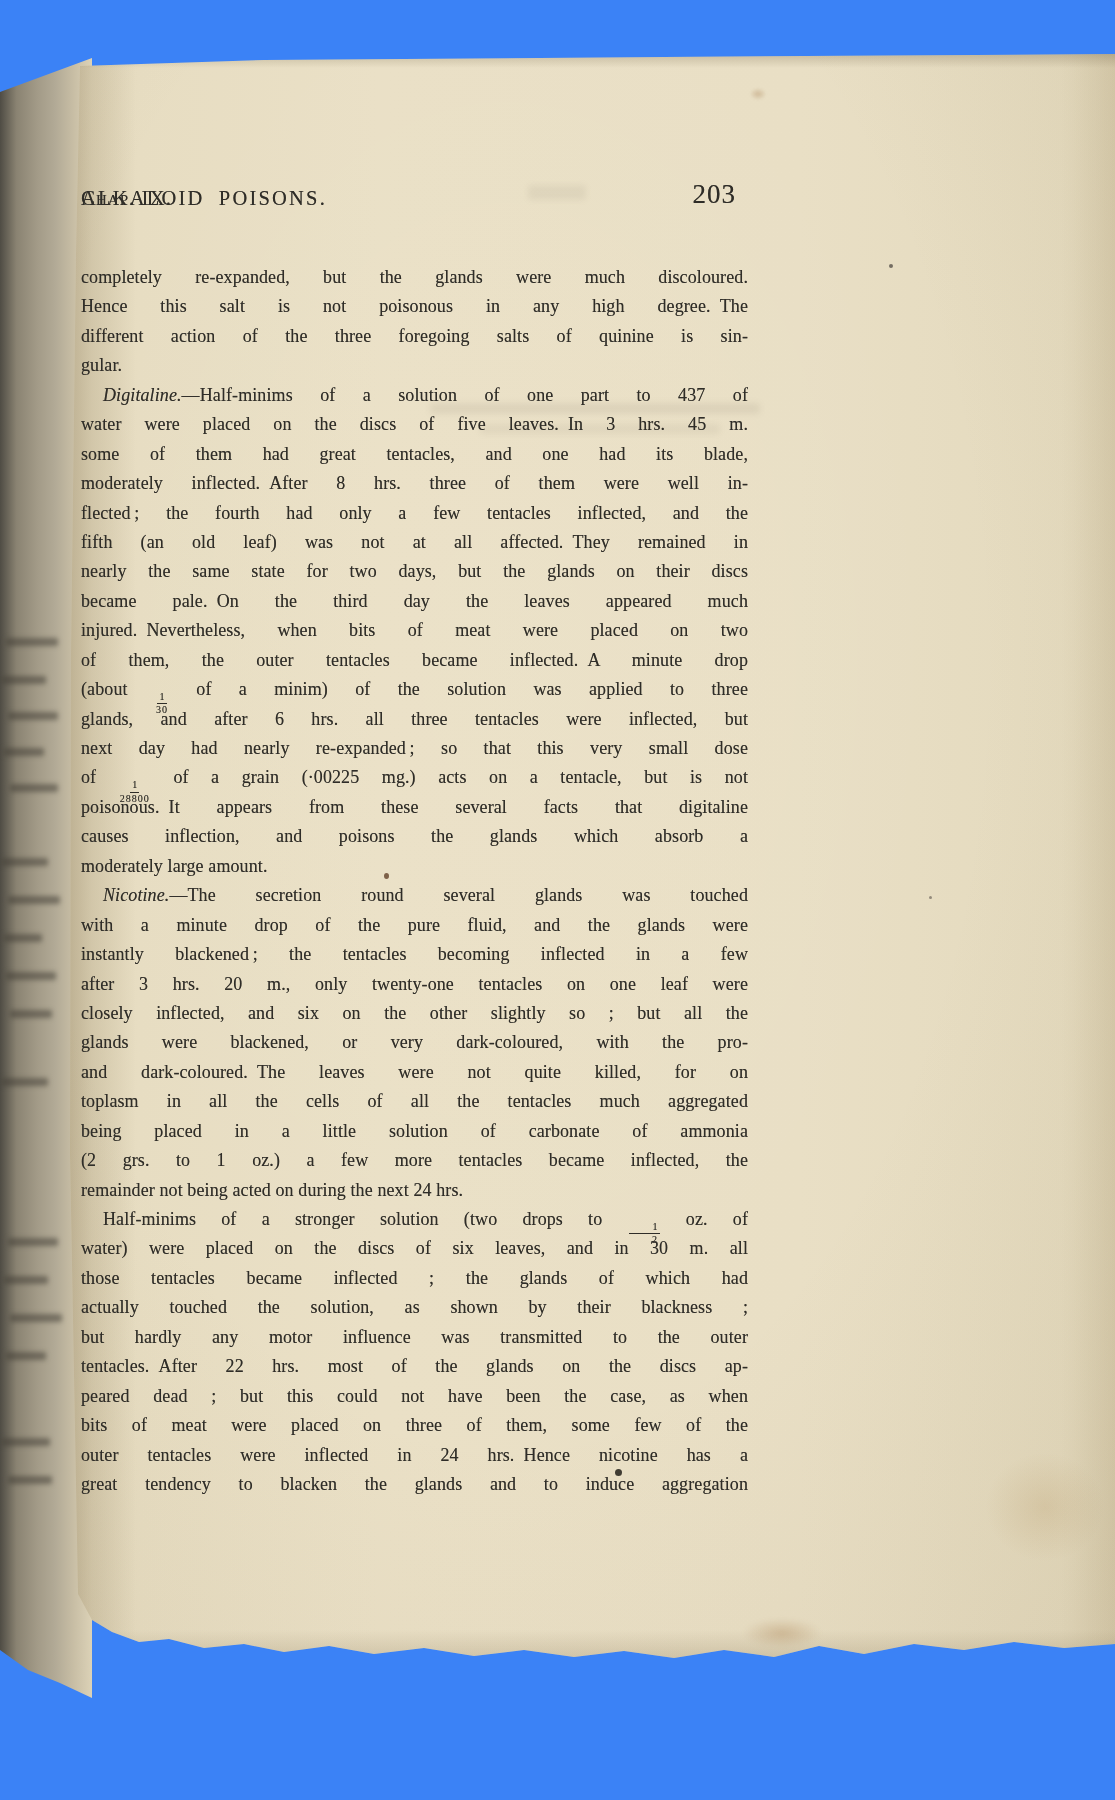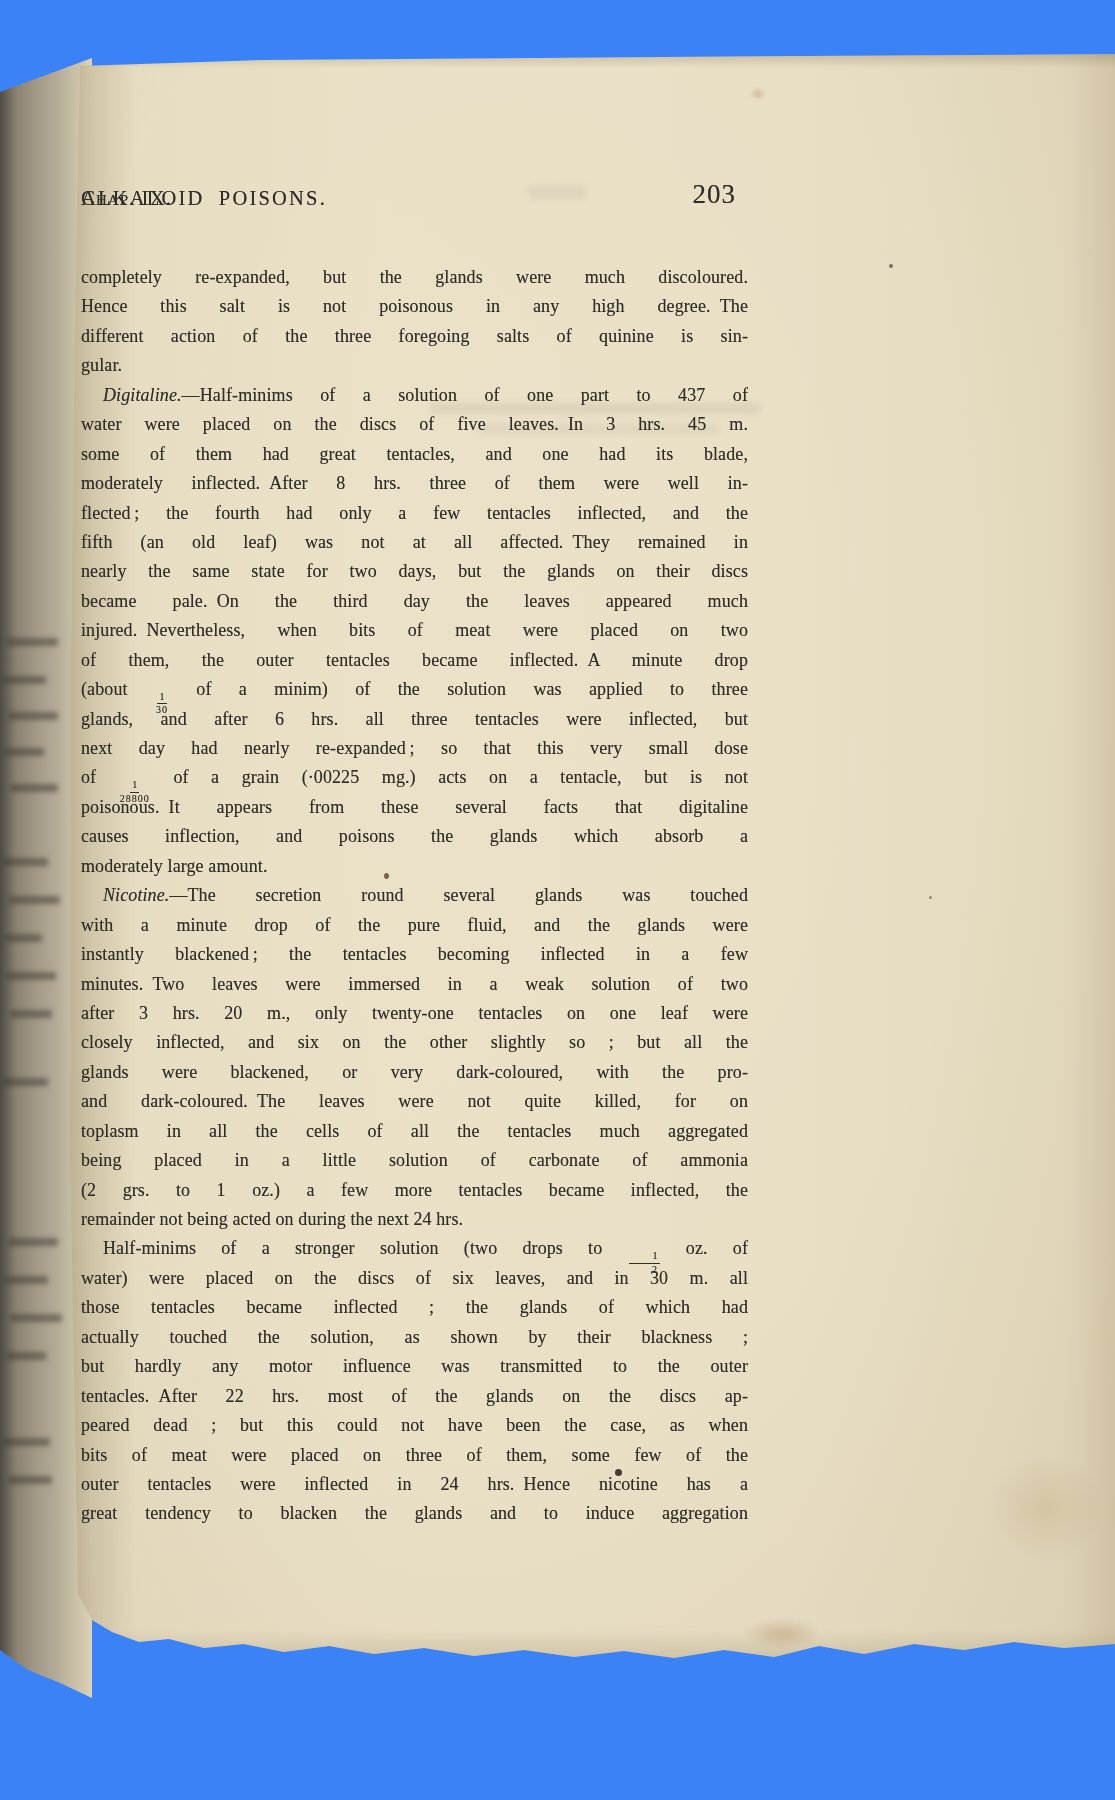--- a/index.html
+++ b/index.html
@@ -154,21 +154,20 @@
       <div class="line"><span>of </span><span class="frac">
           <span class="fnum">1</span>
           <span class="fden">28800</span>
         </span><span> of a grain (·00225 mg.) acts on a tentacle, but is not</span></div>
       <div class="line"><span>poisonous. It appears from these several facts that digitaline</span></div>
       <div class="line"><span>causes inflection, and poisons the glands which absorb a</span></div>
       <div class="line noj"><span>moderately large amount.</span></div>
       <div class="line indent"><span class="ital">Nicotine.</span><span>—The secretion round several glands was touched</span></div>
       <div class="line"><span>with a minute drop of the pure fluid, and the glands were</span></div>
       <div class="line"><span>instantly blackened ; the tentacles becoming inflected in a few</span></div>
-      <div class="line"><span>minutes. Two leaves were immersed in a weak solution of two</span></div>
       <div class="line"><span>after 3 hrs. 20 m., only twenty-one tentacles on one leaf were</span></div>
       <div class="line"><span>closely inflected, and six on the other slightly so ; but all the</span></div>
       <div class="line"><span>glands were blackened, or very dark-coloured, with the pro-</span></div>
       <div class="line"><span>and dark-coloured. The leaves were not quite killed, for on</span></div>
       <div class="line"><span>toplasm in all the cells of all the tentacles much aggregated</span></div>
       <div class="line"><span>being placed in a little solution of carbonate of ammonia</span></div>
       <div class="line"><span>(2 grs. to 1 oz.) a few more tentacles became inflected, the</span></div>
       <div class="line noj"><span>remainder not being acted on during the next 24 hrs.</span></div>
       <div class="line indent"><span>Half-minims of a stronger solution (two drops to </span><span class="frac">
           <span class="fnum">1</span>

